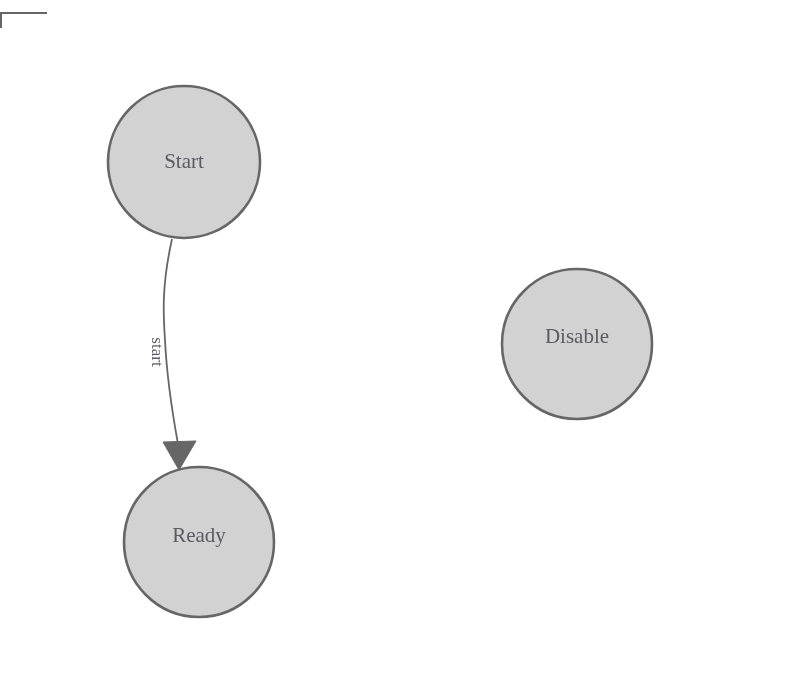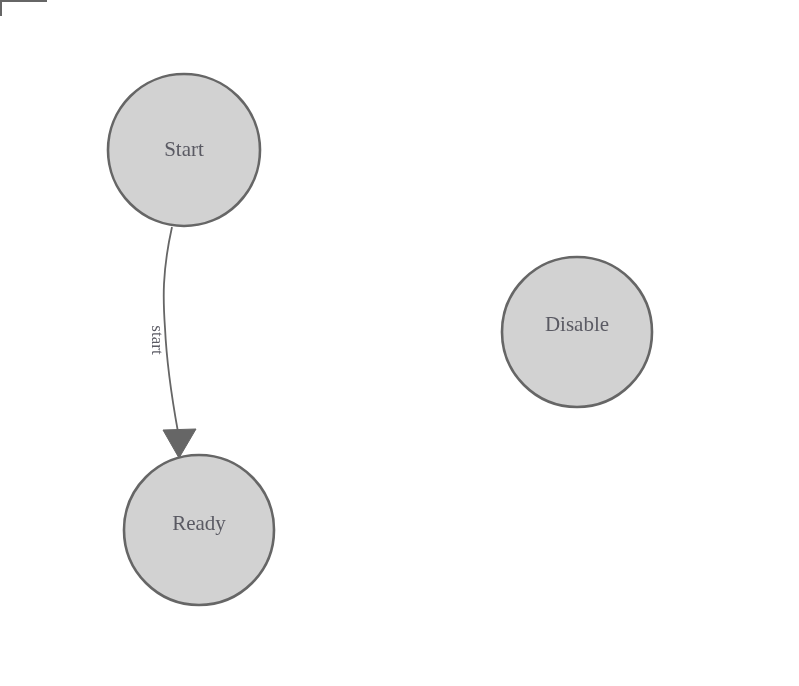--- a/index.html
+++ b/index.html
@@ -9,20 +9,21 @@
   }
   body {
     font-family: "Liberation Serif", serif;
   }
   #canvas {
     position: relative;
     width: 799px;
     height: 610px;
     background: #ffffff;
     overflow: hidden;
+    margin-top: 12px;
   }
   #diagram-svg {
     position: absolute;
     left: 0;
     top: 0;
     width: 799px;
     height: 686px;
   }
   .node-circle {
     fill: #d2d2d2;

